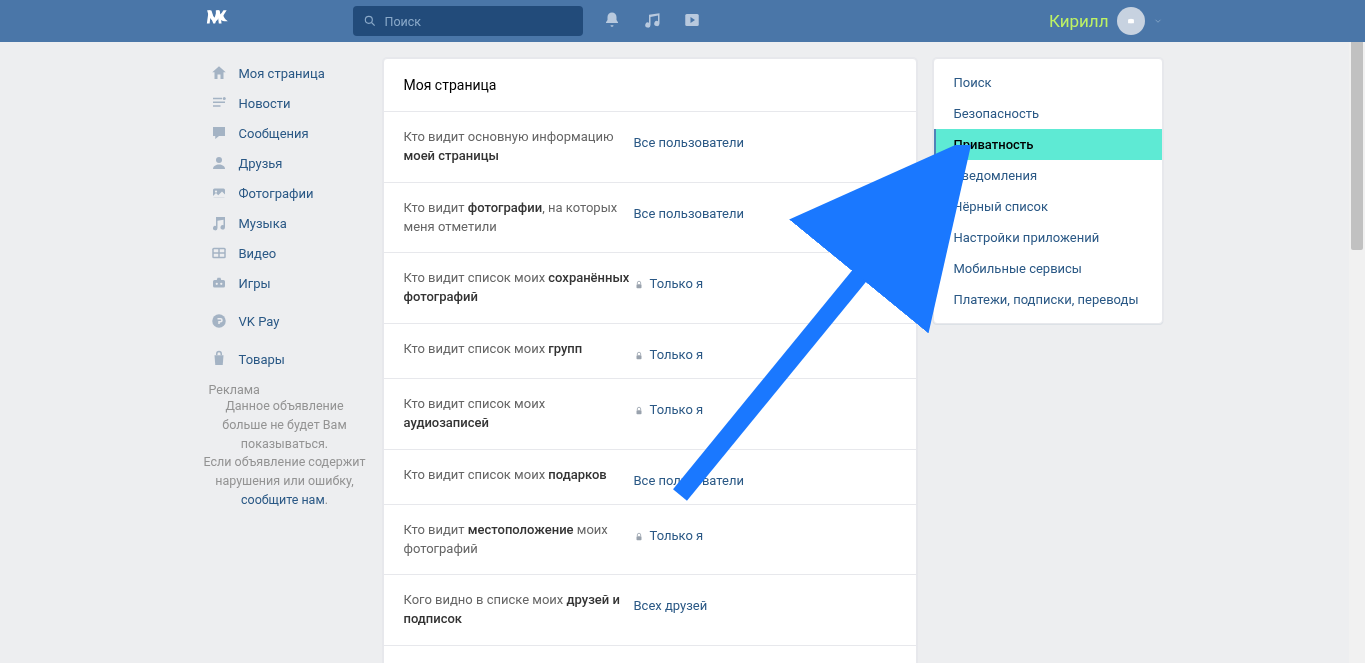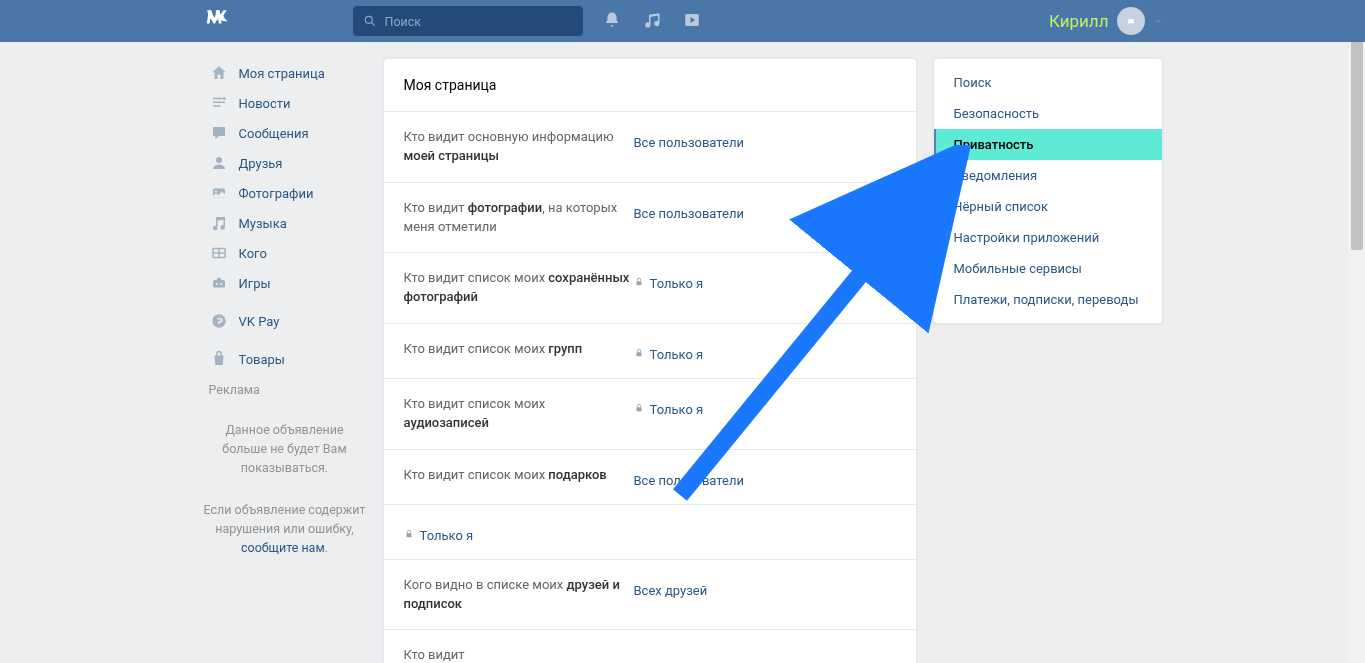--- a/index.html
+++ b/index.html
@@ -17,30 +17,30 @@
 .user{display:flex;align-items:center;gap:8px;color:#bef264;font-size:17px}
 .avatar{width:28px;height:28px;border-radius:50%;background:#c7d2e0;display:flex;align-items:center;justify-content:center}
 .avatar svg{width:14px;height:14px;fill:#fff}
 .chev{width:10px;height:10px;fill:#8aa9c9}
 .layout{width:960px;margin:0 auto;display:flex;padding-top:16px;gap:16px}
 .sidebar{width:164px;flex-shrink:0}
 .nav-item{display:flex;align-items:center;gap:10px;padding:5px 6px;color:#2a5885;font-size:13px;border-radius:4px;cursor:pointer}
 .nav-icon{width:20px;height:20px;display:flex;align-items:center;justify-content:center}
 .nav-icon svg{width:18px;height:18px;fill:#a4b3c4}
 .nav-sep{height:8px}
-.ad-text{color:#939393;font-size:12.5px;text-align:center;line-height:1.5;margin-top:24px}
+.ad-text{color:#939393;font-size:12.5px;text-align:center;line-height:1.5;}
 .ad-text a{color:#2a5885;text-decoration:none}
 .ad-label{color:#939393;font-size:12.5px;margin-top:8px;padding-left:6px}
 .main{flex:1;display:flex;gap:16px}
 .content{background:#fff;border:1px solid #e7e8ec;border-radius:4px;flex:1;box-shadow:0 1px 0 0 #dce1e6,0 0 0 1px #e7e8ec}
 .content-title{padding:18px 20px;font-weight:400;color:#000;font-size:14px}
 .row{display:flex;border-top:1px solid #e7e8ec;padding:16px 20px;align-items:flex-start}
 .row-label{width:230px;color:#656565;font-size:13px;line-height:1.45}
 .row-label b{color:#333;font-weight:500}
-.row-value{color:#2a5885;font-size:13px;display:flex;align-items:flex-start;gap:6px;cursor:pointer;padding-top:7px}
+.row-value{color:#2a5885;font-size:13px;display:flex;align-items:flex-end;gap:6px;cursor:pointer;padding-top:7px}
 .lock{width:10px;height:12px;fill:#99a2ad}
 .right{width:230px;flex-shrink:0;background:#fff;border:1px solid #e7e8ec;border-radius:4px;padding:8px 0;box-shadow:0 1px 0 0 #dce1e6,0 0 0 1px #e7e8ec;align-self:flex-start}
 .tab{padding:8px 20px;color:#2a5885;font-size:13px;cursor:pointer}
 .tab.active{color:#000;font-weight:500;border-left:2px solid #5181b8;background:#5eead4;padding-left:18px}
 .arrow{position:absolute;top:145px;left:660px;z-index:5;pointer-events:none}
 .scrollbar{position:fixed;right:0;top:0;width:16px;height:100%;background:#f1f1f1}
 .scrollthumb{position:absolute;top:0;right:2px;width:12px;height:250px;background:#c1c1c1;border-radius:2px}
 </style>
 </head>
 <body>
@@ -146,21 +146,21 @@
         <div class="nav-item">
           <span class="nav-icon">
             <svg viewBox="0 0 24 24">
               <rect x="3" y="5" width="18" height="14" rx="2"></rect>
               <rect x="5" y="7" width="6" height="4" fill="#edeef0"></rect>
               <rect x="13" y="7" width="6" height="4" fill="#edeef0"></rect>
               <rect x="5" y="13" width="6" height="4" fill="#edeef0"></rect>
               <rect x="13" y="13" width="6" height="4" fill="#edeef0"></rect>
             </svg>
           </span>
-          <span>Кого</span>
+          <span>Видео</span>
         </div>
         <div class="nav-item">
           <span class="nav-icon">
             <svg viewBox="0 0 24 24">
               <path d="M6 8h3l1-3h4l1 3h3a2 2 0 012 2v6a2 2 0 01-2 2H6a2 2 0 01-2-2v-6a2 2 0 012-2z"></path>
               <circle cx="9" cy="13" r="1.5" fill="#edeef0"></circle>
               <circle cx="15" cy="13" r="1.5" fill="#edeef0"></circle>
             </svg>
           </span>
           <span>Игры</span>
@@ -243,20 +243,21 @@
               <span>Только я</span>
             </div>
           </div>
           <div class="row">
             <div class="row-label">Кто видит список моих <b>подарков</b></div>
             <div class="row-value">
               <span>Все пользователи</span>
             </div>
           </div>
           <div class="row">
+            <div class="row-label">Кто видит <b>местоположение</b> моих фотографий</div>
             <div class="row-value">
               <svg class="lock" viewBox="0 0 24 24">
                 <rect x="6" y="10" width="12" height="10" rx="2"></rect>
                 <path d="M8 10V7a4 4 0 018 0v3" fill="none" stroke="#99a2ad" stroke-width="2"></path>
               </svg>
               <span>Только я</span>
             </div>
           </div>
           <div class="row">
             <div class="row-label">Кого видно в списке моих <b>друзей и подписок</b></div>

